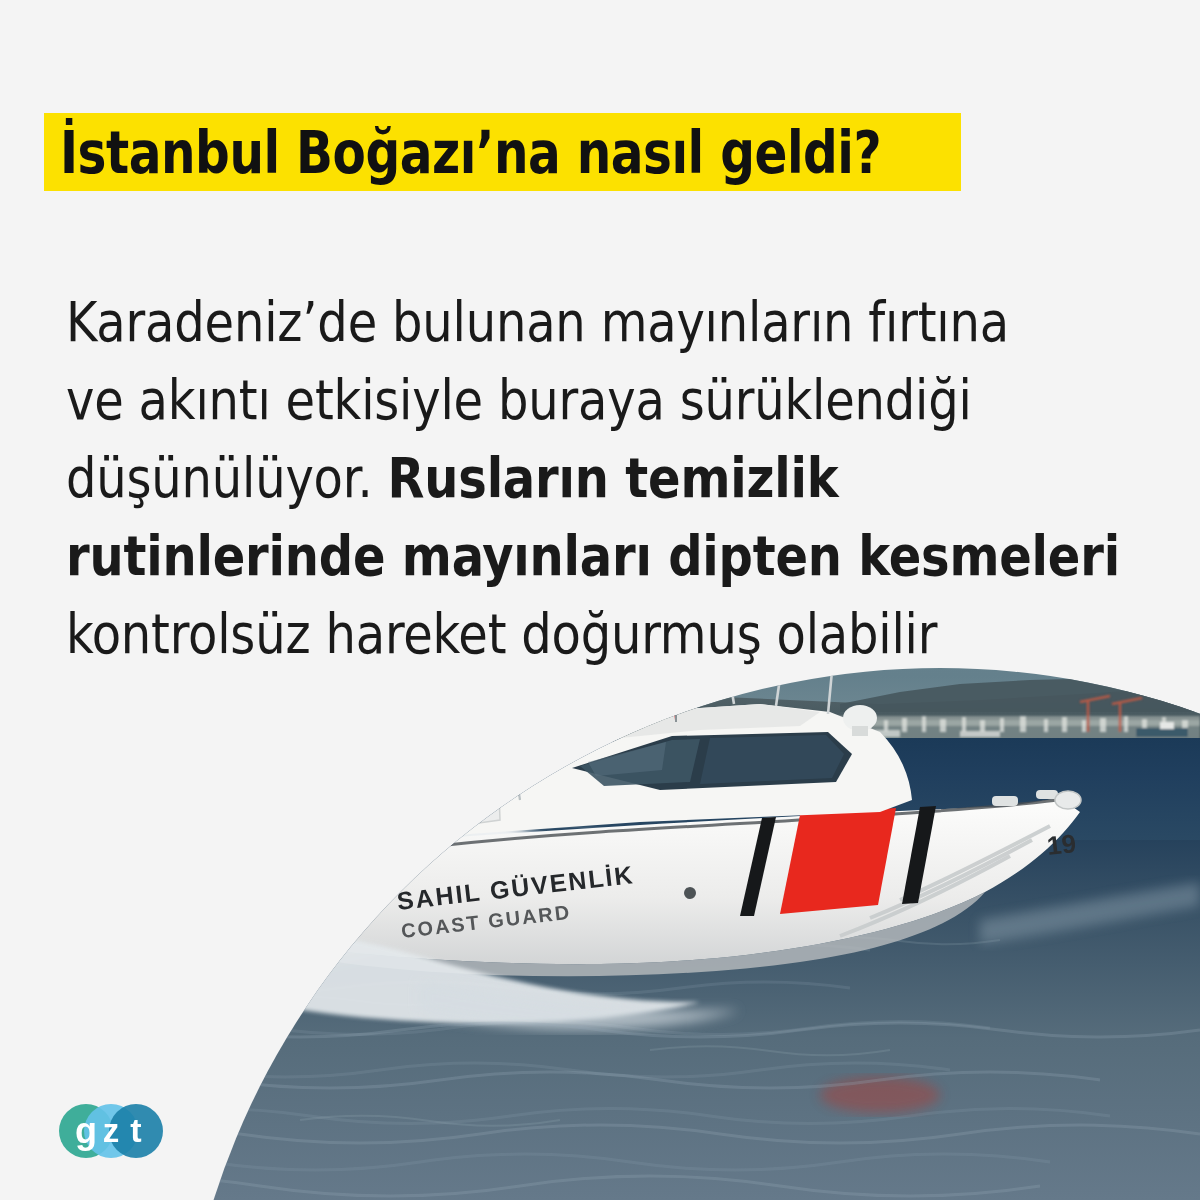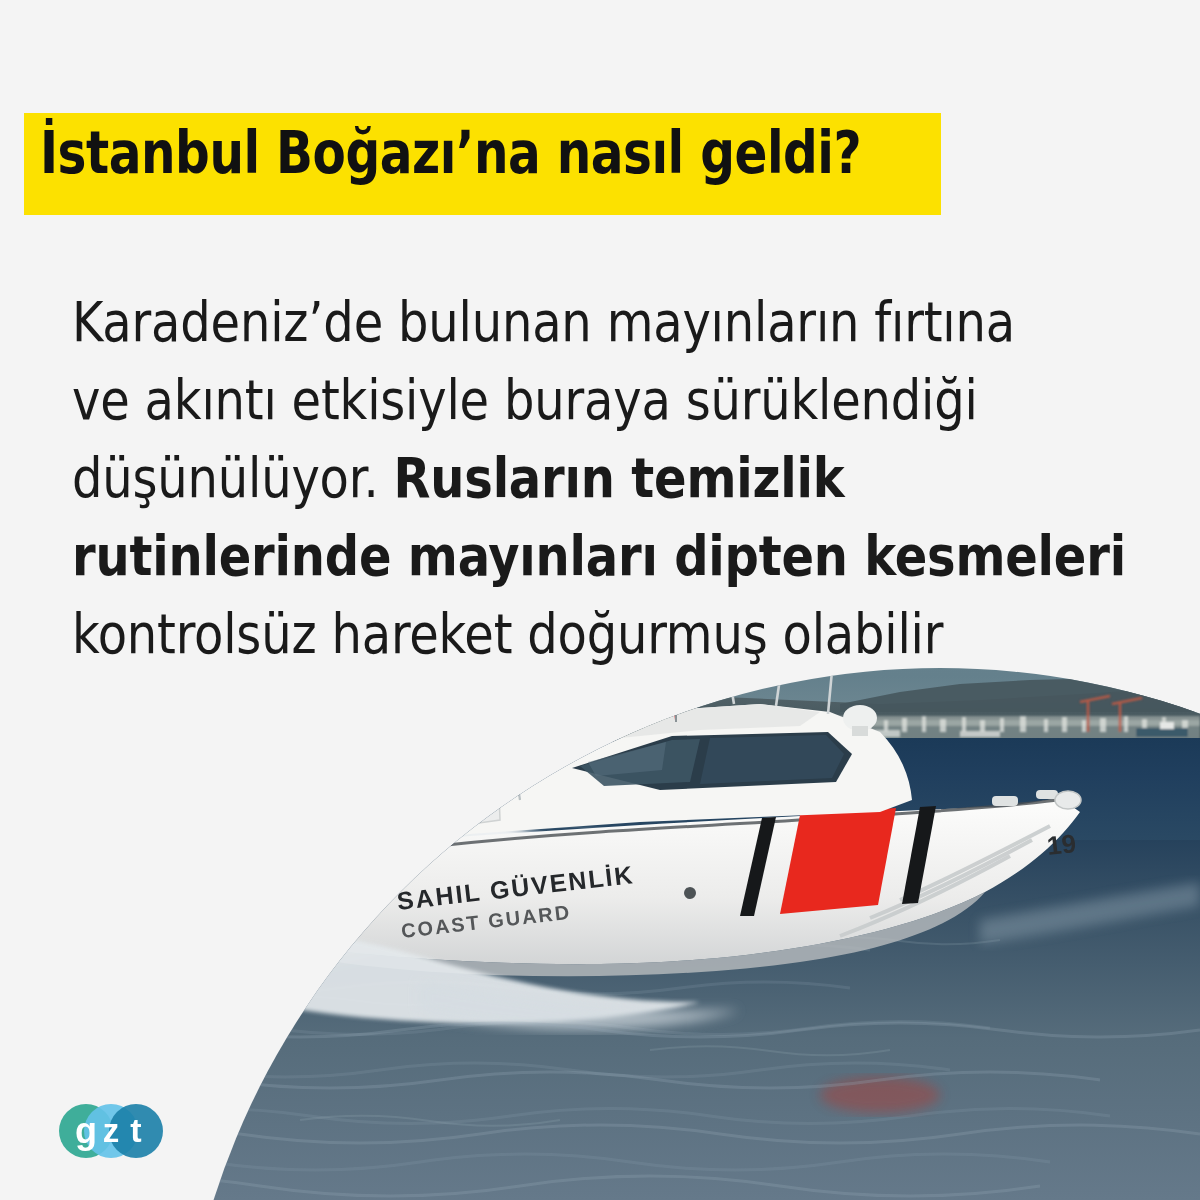--- a/index.html
+++ b/index.html
@@ -17,40 +17,40 @@
     left:0; top:600px;
     width:1200px; height:600px;
     overflow:hidden;
     pointer-events:none;
   }
   #photo-svg{ display:block; width:1200px; height:600px; }
 
   
   #title-wrap{
     position:absolute;
-    left:24px; top:113px;
+    left:44px; top:113px;
     background:#fce100;
-    padding:6px 18px 28px 16px;
+    padding:6px 18px 4px 16px;
   }
   #title-text{
     font-family:"Liberation Sans Narrow","DejaVu Sans Condensed","Liberation Sans",sans-serif;
     font-weight:700;
     font-size:58px;
     line-height:68px;
     letter-spacing:-0.5px;
     color:#111111;
     white-space:nowrap;
     transform:scaleX(0.93);
     transform-origin:left center;
   }
 
   
   #body-copy{
     position:absolute;
-    left:72px; top:283px;
+    left:66px; top:283px;
     width:1110px;
     font-family:"Liberation Sans Narrow","DejaVu Sans Condensed","Liberation Sans",sans-serif;
     font-size:55px;
     line-height:78px;
     color:#1a1a1a;
     letter-spacing:-0.2px;
   }
   #body-copy .b{ font-weight:700; }
   #body-copy .l{ display:block; white-space:nowrap; transform:scaleX(0.97); transform-origin:left center;}
 

